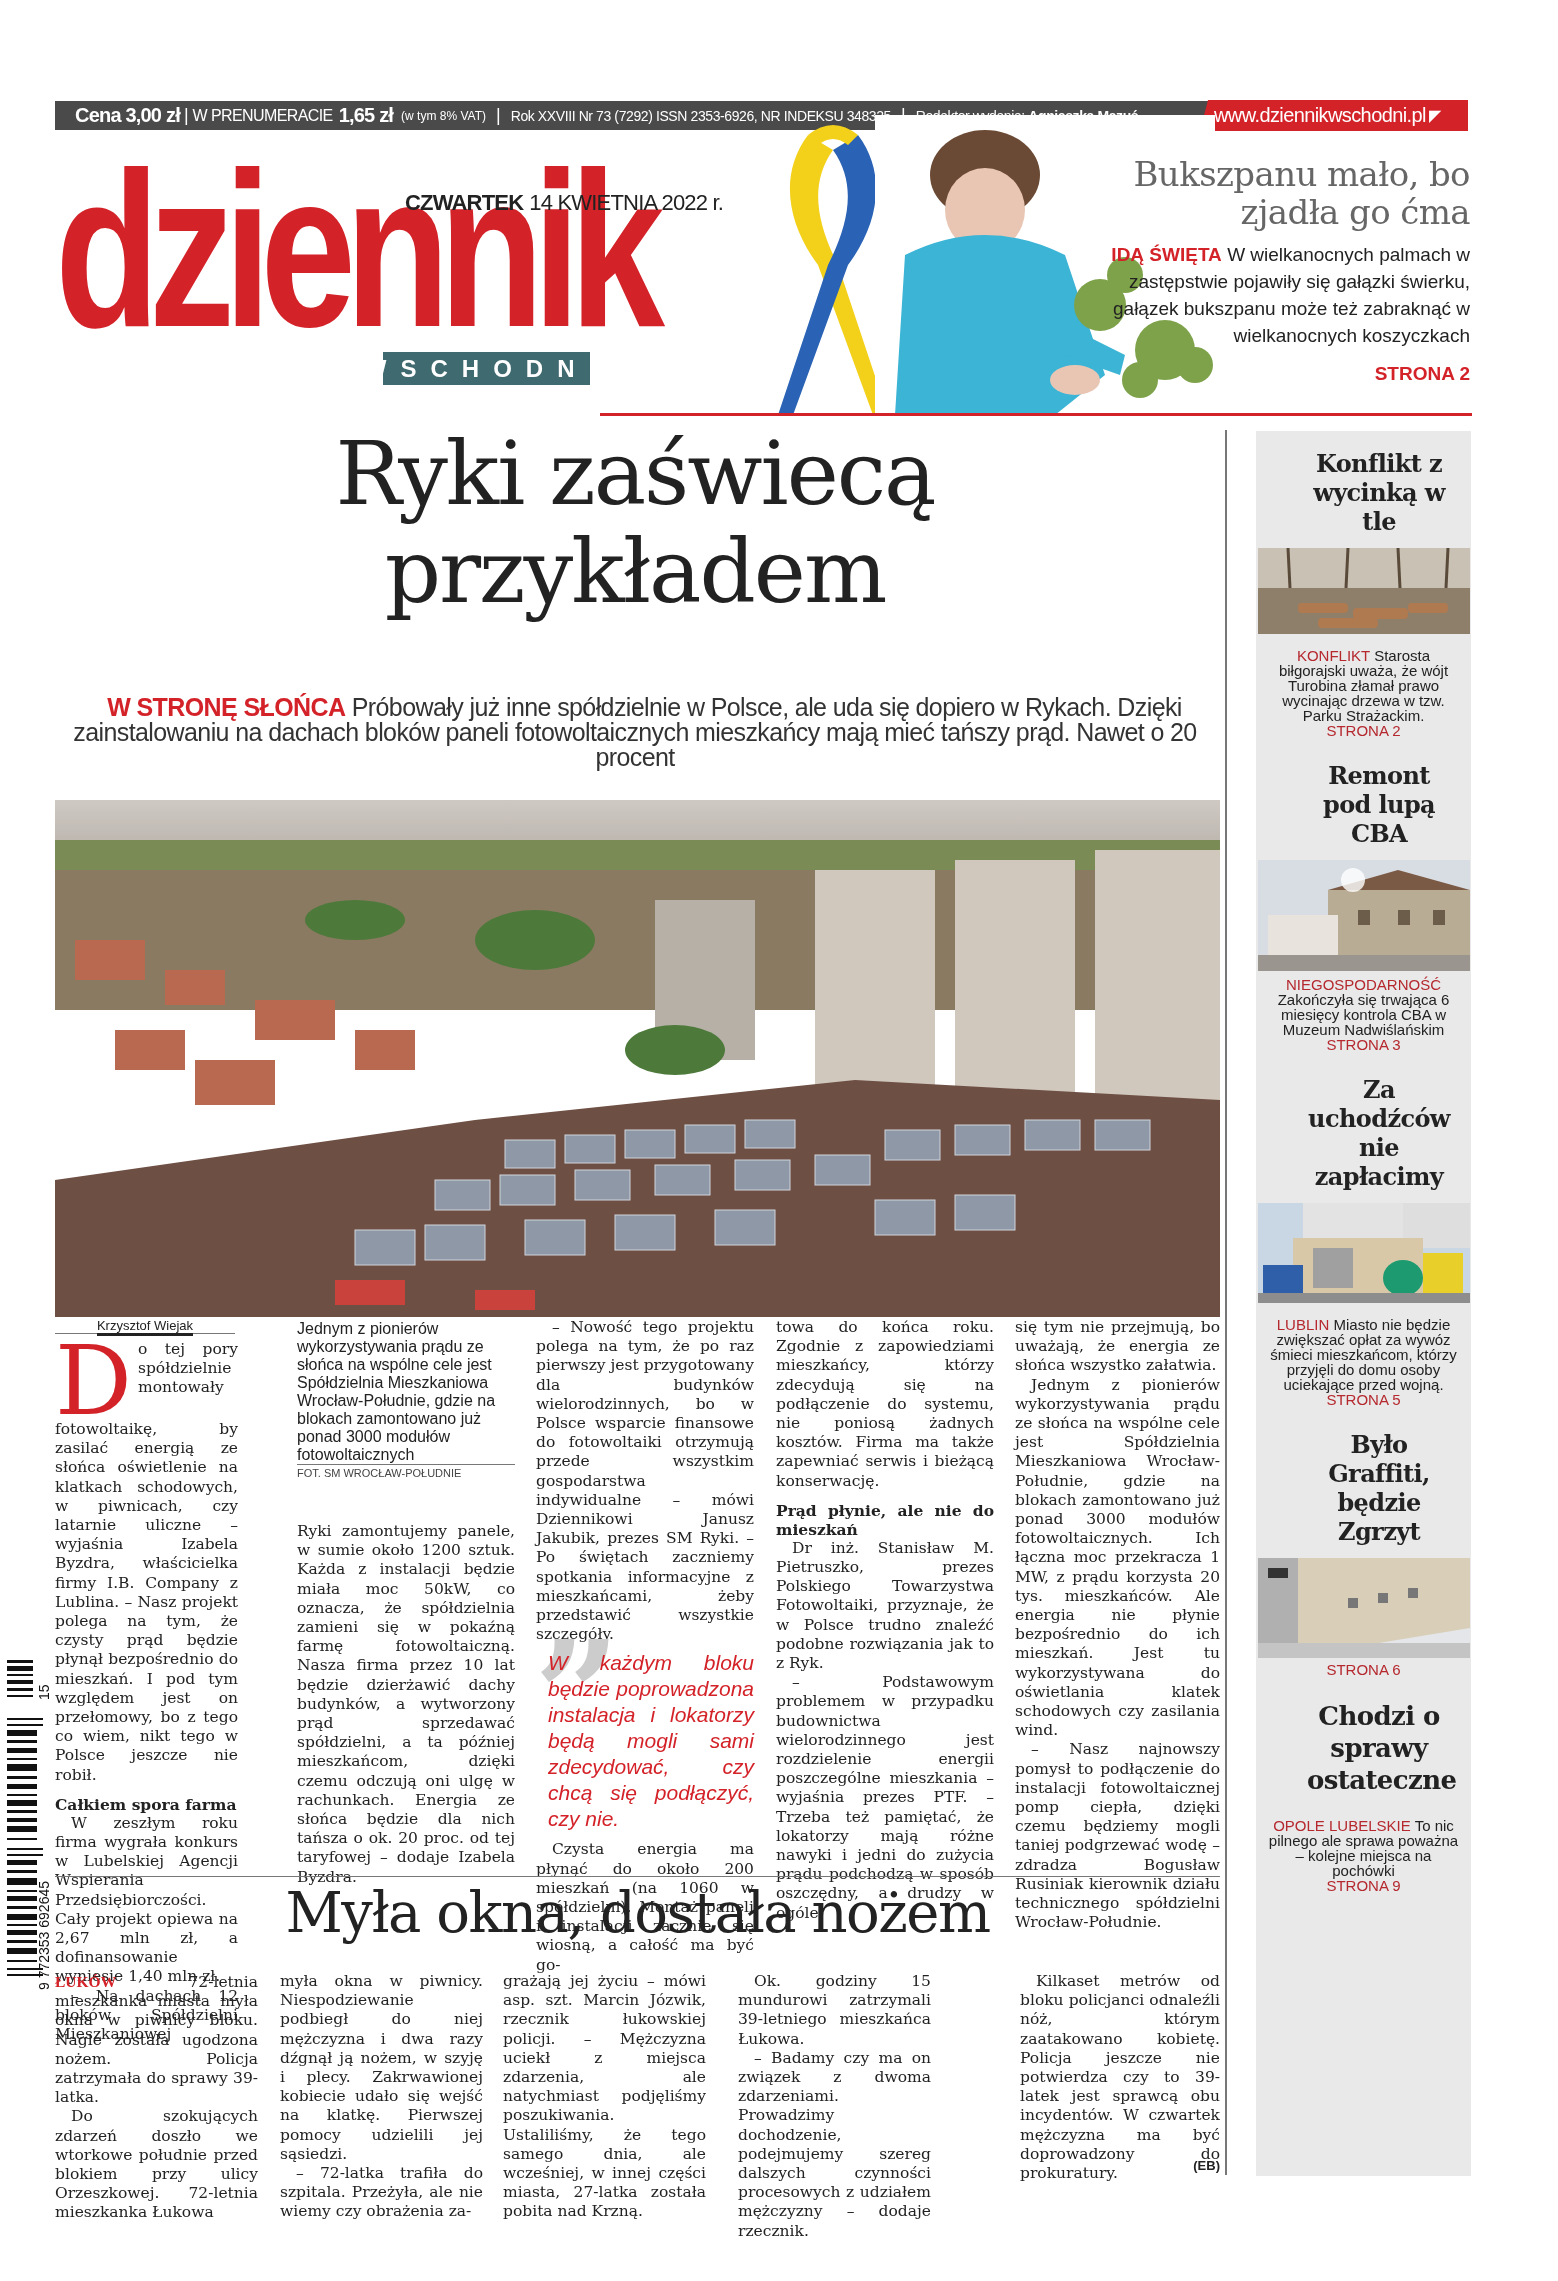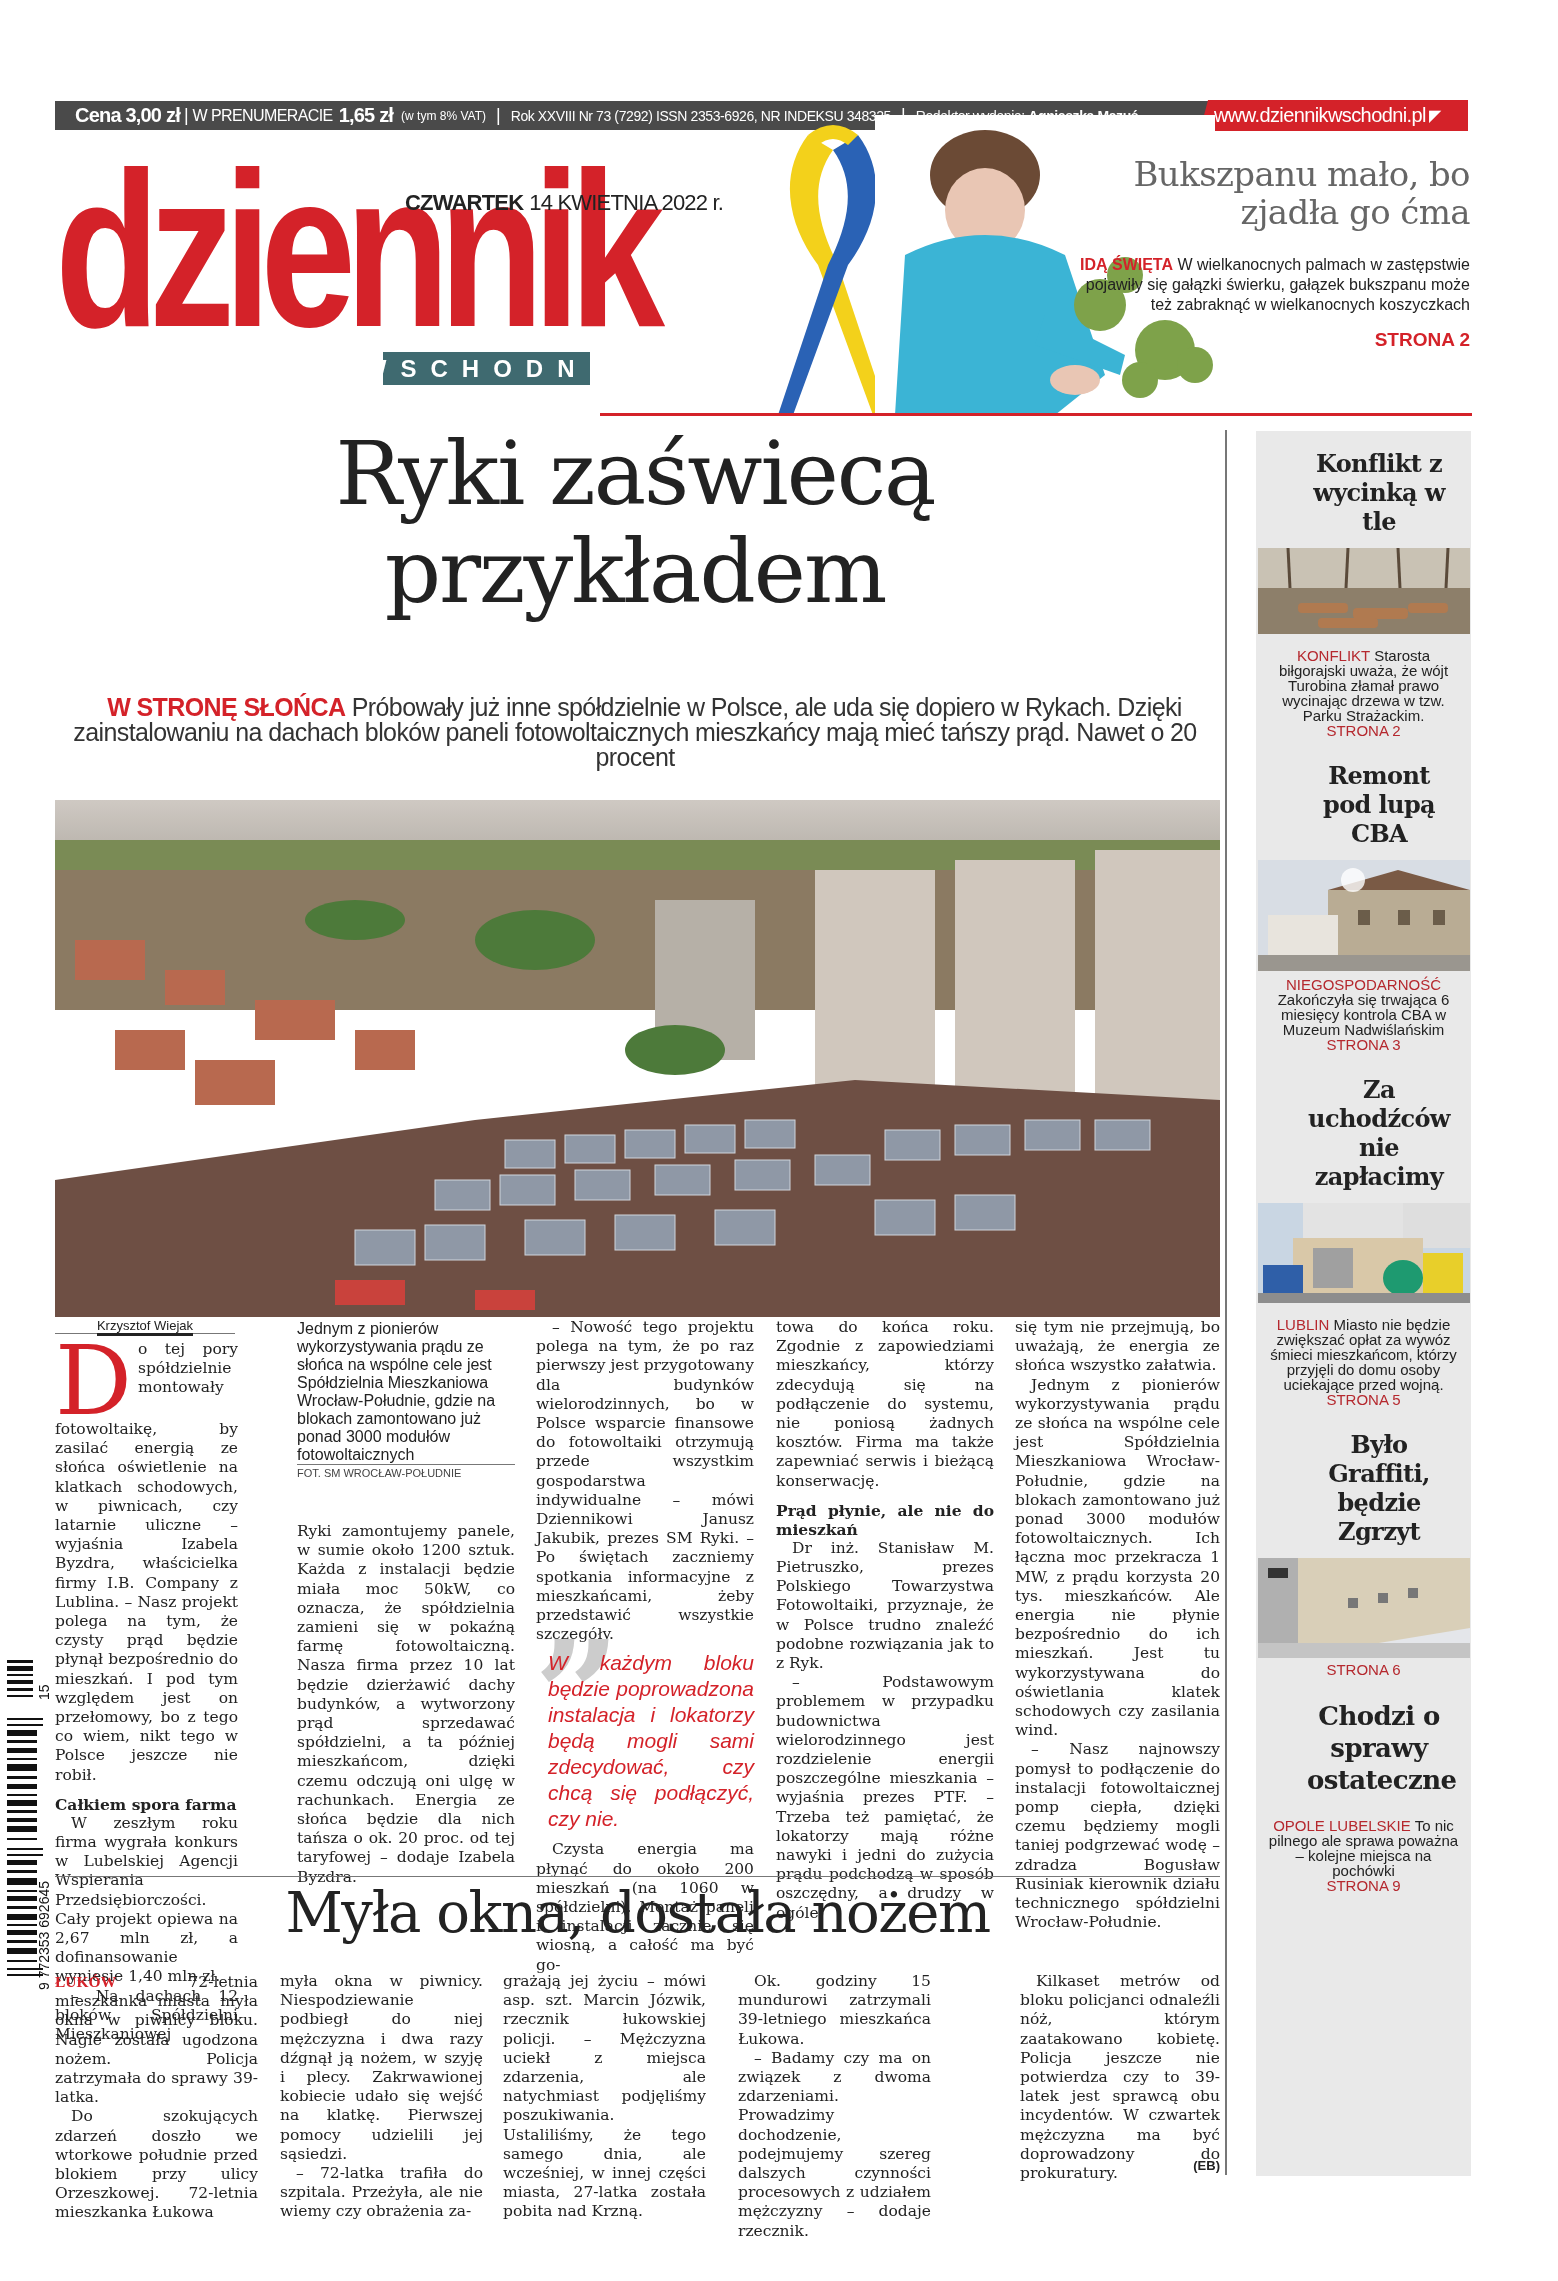--- a/index.html
+++ b/index.html
@@ -21,21 +21,21 @@
   .logo{left:55px;top:140px;font-family:"Liberation Sans",sans-serif;font-weight:bold;font-size:220px;line-height:220px;color:#d42229;letter-spacing:-14px;transform:scaleX(0.78);transform-origin:left top;}
   .wschodni{left:383px;top:352px;width:207px;height:33px;background:#3f6a70;color:#fff;font-family:"Liberation Sans",sans-serif;font-weight:bold;font-size:24px;letter-spacing:14px;display:flex;align-items:center;justify-content:center;}
   .date{left:405px;top:190px;font-family:"Liberation Sans",sans-serif;font-size:22px;color:#222;letter-spacing:-0.8px;}
   .date b{font-weight:bold;margin-right:6px;}
   
   .ribbon{left:778px;top:115px;width:110px;height:300px;}
   .womanphoto{left:875px;top:115px;width:340px;height:300px;}
   
   .teaser{right:88px;top:155px;width:400px;text-align:right;}
   .teaser h2{font-family:"DejaVu Serif",serif;font-weight:normal;color:#666;font-size:34px;line-height:38px;letter-spacing:-0.6px;}
-  .teaser p{font-family:"Liberation Sans",sans-serif;font-size:16px;line-height:20px;color:#222;margin-top:24px;}
+  .teaser p{font-family:"Liberation Sans",sans-serif;font-size:19px;line-height:27px;color:#222;margin-top:10px;}
   .teaser p .kw{color:#d42229;font-weight:bold;}
   .teaser .page{color:#d42229;font-weight:bold;font-family:"Liberation Sans",sans-serif;font-size:19px;margin-top:14px;}
   .redline{left:600px;top:413px;width:872px;height:3px;background:#d42229;}
   
   .headline{left:55px;top:425px;width:1160px;text-align:center;font-family:"DejaVu Serif",serif;font-size:88px;line-height:98px;color:#222;letter-spacing:-2px;}
   .lead{left:55px;top:695px;width:1160px;text-align:center;font-family:"Liberation Sans",sans-serif;font-size:25px;line-height:25px;color:#333;letter-spacing:-0.6px;}
   .lead .kw{color:#d42229;font-weight:bold;margin-left:19px;}
   
   .mainphoto{left:55px;top:800px;width:1165px;height:517px;overflow:hidden;}
   

